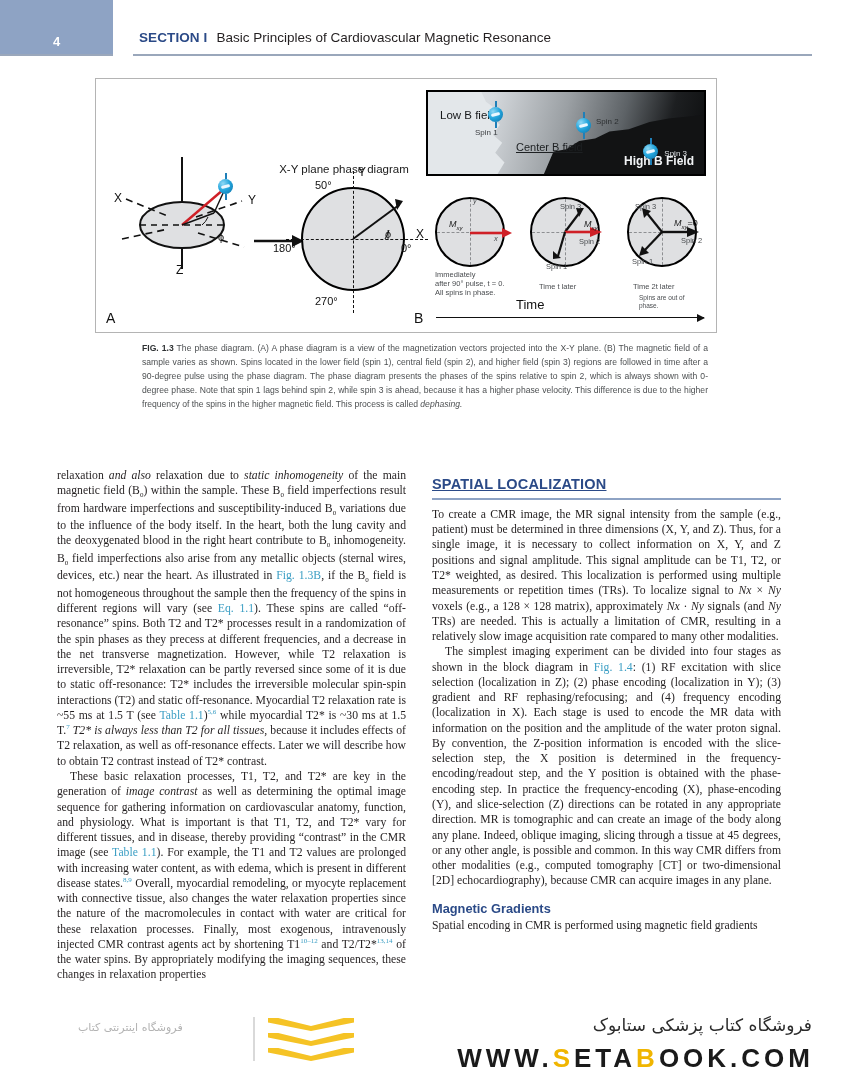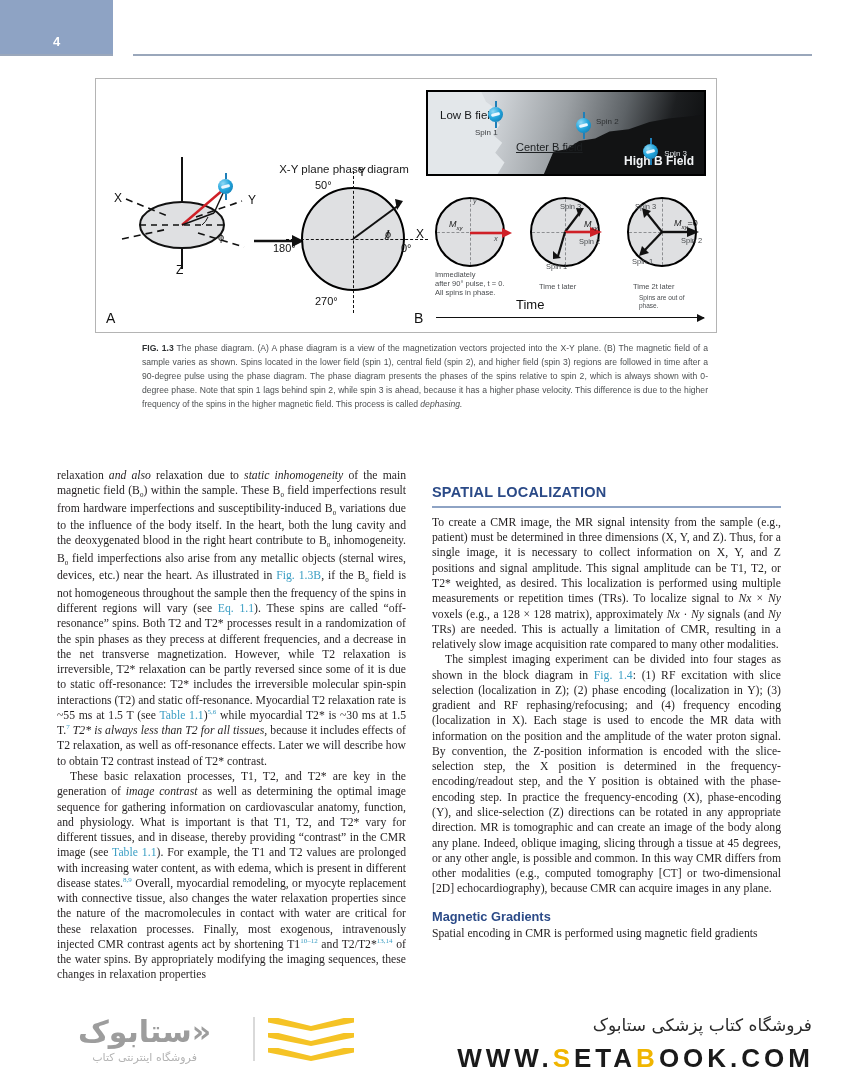--- a/index.html
+++ b/index.html
@@ -160,22 +160,22 @@
   #col-right { left:432px; }
   .col p { margin:0; text-indent:13px; }
   .col p.noindent { text-indent:0; }
   .col i { font-style:italic;margin-top:48px; }
   .xref { color:#3b9ec4; }
   sup { font-size:7px; vertical-align:super; line-height:0; color:#3b9ec4; }
 
   h2.sec-head {
     font-family:"Liberation Sans", sans-serif;
     font-size:14.5px; font-weight:bold; color:#2b4a87;
-    margin:15px 0 0 0; letter-spacing:.2px;
-    padding-bottom:4px; border-bottom:2px solid #8ea3c4;
+    margin:7px 0 0 0; letter-spacing:.2px;
+    padding-bottom:4px; border-bottom:2px solid #8ea3c4;text-decoration:underline;
   }
   h3.sub-head {
     font-family:"Liberation Sans", sans-serif;
     font-size:12.8px; font-weight:bold; color:#2b4a87;
     margin:12px 0 1px 0;
   }
 
   
   #page-fade {
     position:absolute; left:0; top:975px; width:844px; height:32px;
@@ -229,20 +229,23 @@
   .wm-url .y { color:#f0b500; }
 </style>
 </head>
 <body>
 
 <div id="page-header">
   <div class="folio-box">
     <div class="folio-num">4</div>
   </div>
   <div class="head-rule"></div>
+  <div class="head-text">
+    <span class="head-section">SECTION I</span><span class="head-title">Basic Principles of Cardiovascular Magnetic Resonance</span>
+  </div>
 </div>
 
 <div id="figure-block">
   <div class="fig-inner">
 
     <span class="panel-a-label">A</span>
 
     <svg width="175" height="140" style="position:absolute;left:8px;top:68px;">
       <line x1="78" y1="10" x2="78" y2="122" stroke="#111" stroke-width="2"></line>
       <ellipse cx="78" cy="78" rx="42" ry="23" fill="#dfe0e2" stroke="#111" stroke-width="2"></ellipse>
@@ -385,21 +388,20 @@
   <h3 class="sub-head">Magnetic Gradients</h3>
 
   <p class="noindent">Spatial encoding in CMR is performed using magnetic field gradients</p>
 </div>
 
 <div id="page-fade"></div>
 <div id="page-cut"></div>
 
 <div id="watermark">
   <div class="wm-logo">
-    <div class="wm-fa-main">«<span>ستابوک</span></div>
     <div class="wm-fa-sub">فروشگاه اینترنتی کتاب</div>
   </div>
   <div class="wm-sep"></div>
   <div class="wm-chevrons">
     <span></span>
       <span></span>
       <span></span>
   </div>
   <div class="wm-fa-right">فروشگاه کتاب پزشکی ستابوک</div>
   <div class="wm-url"><span>WWW.</span><span class="y">S</span><span>ETA</span><span class="y">B</span><span>OOK.COM</span></div>

